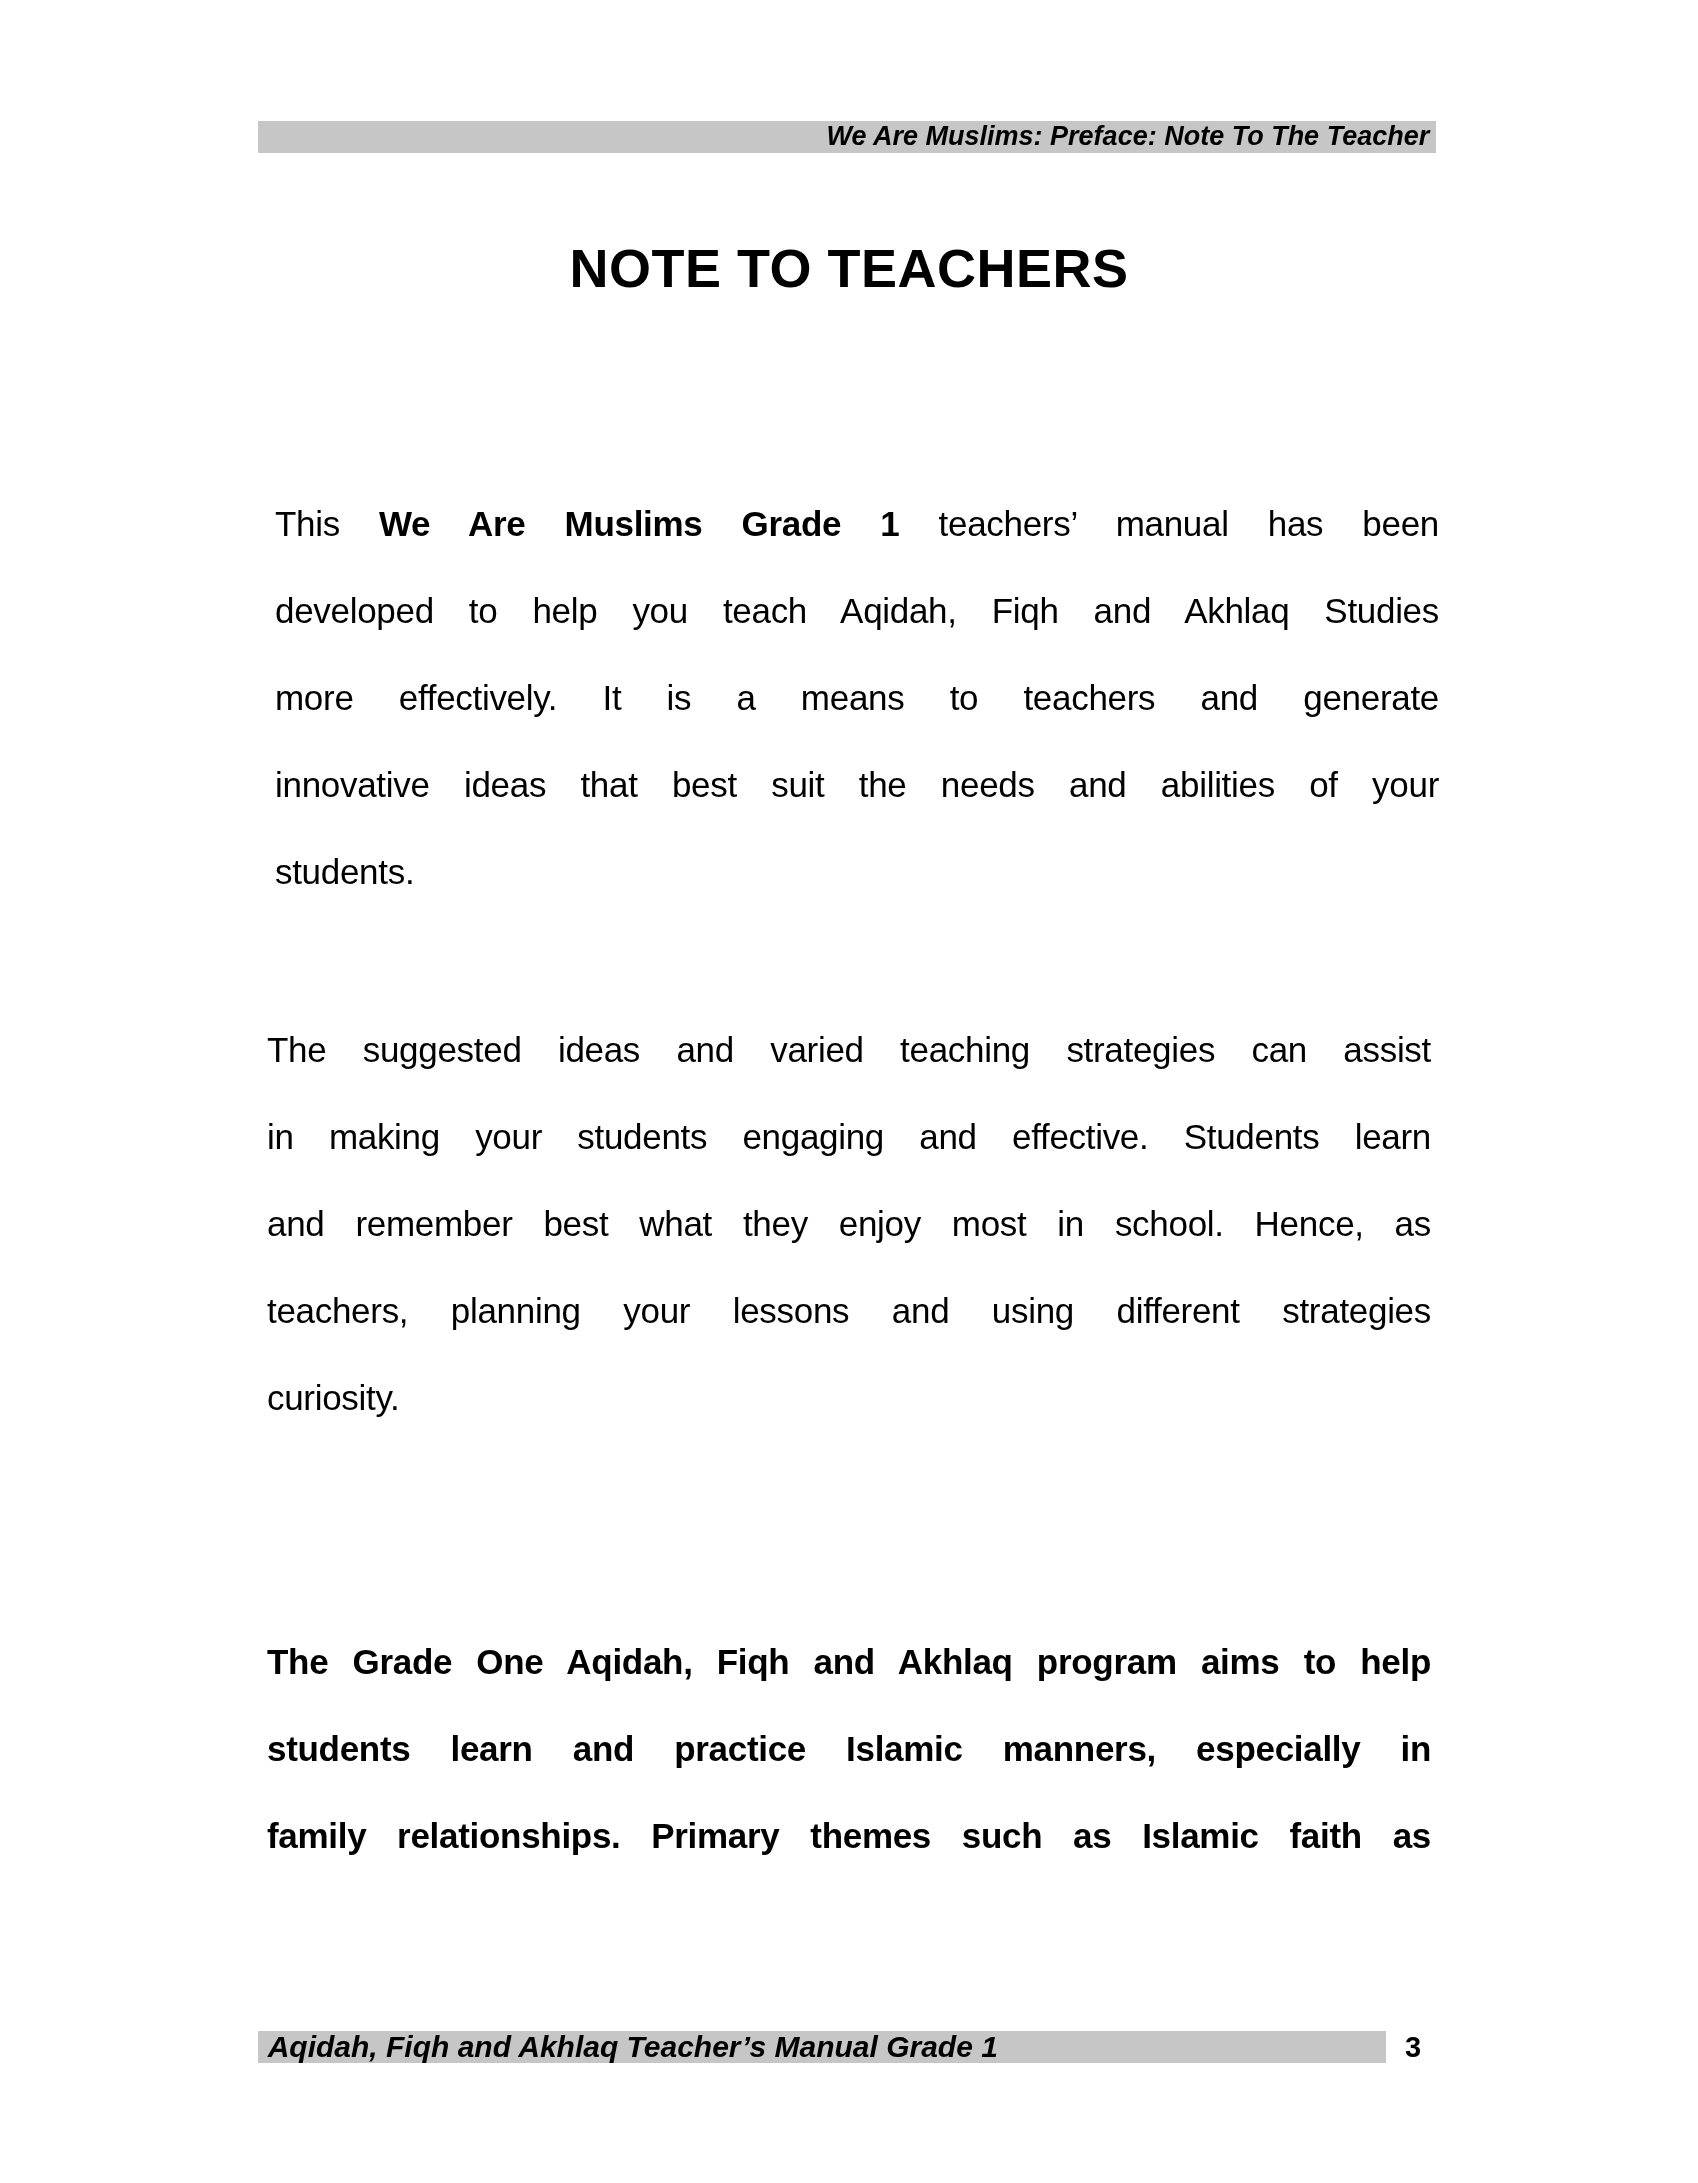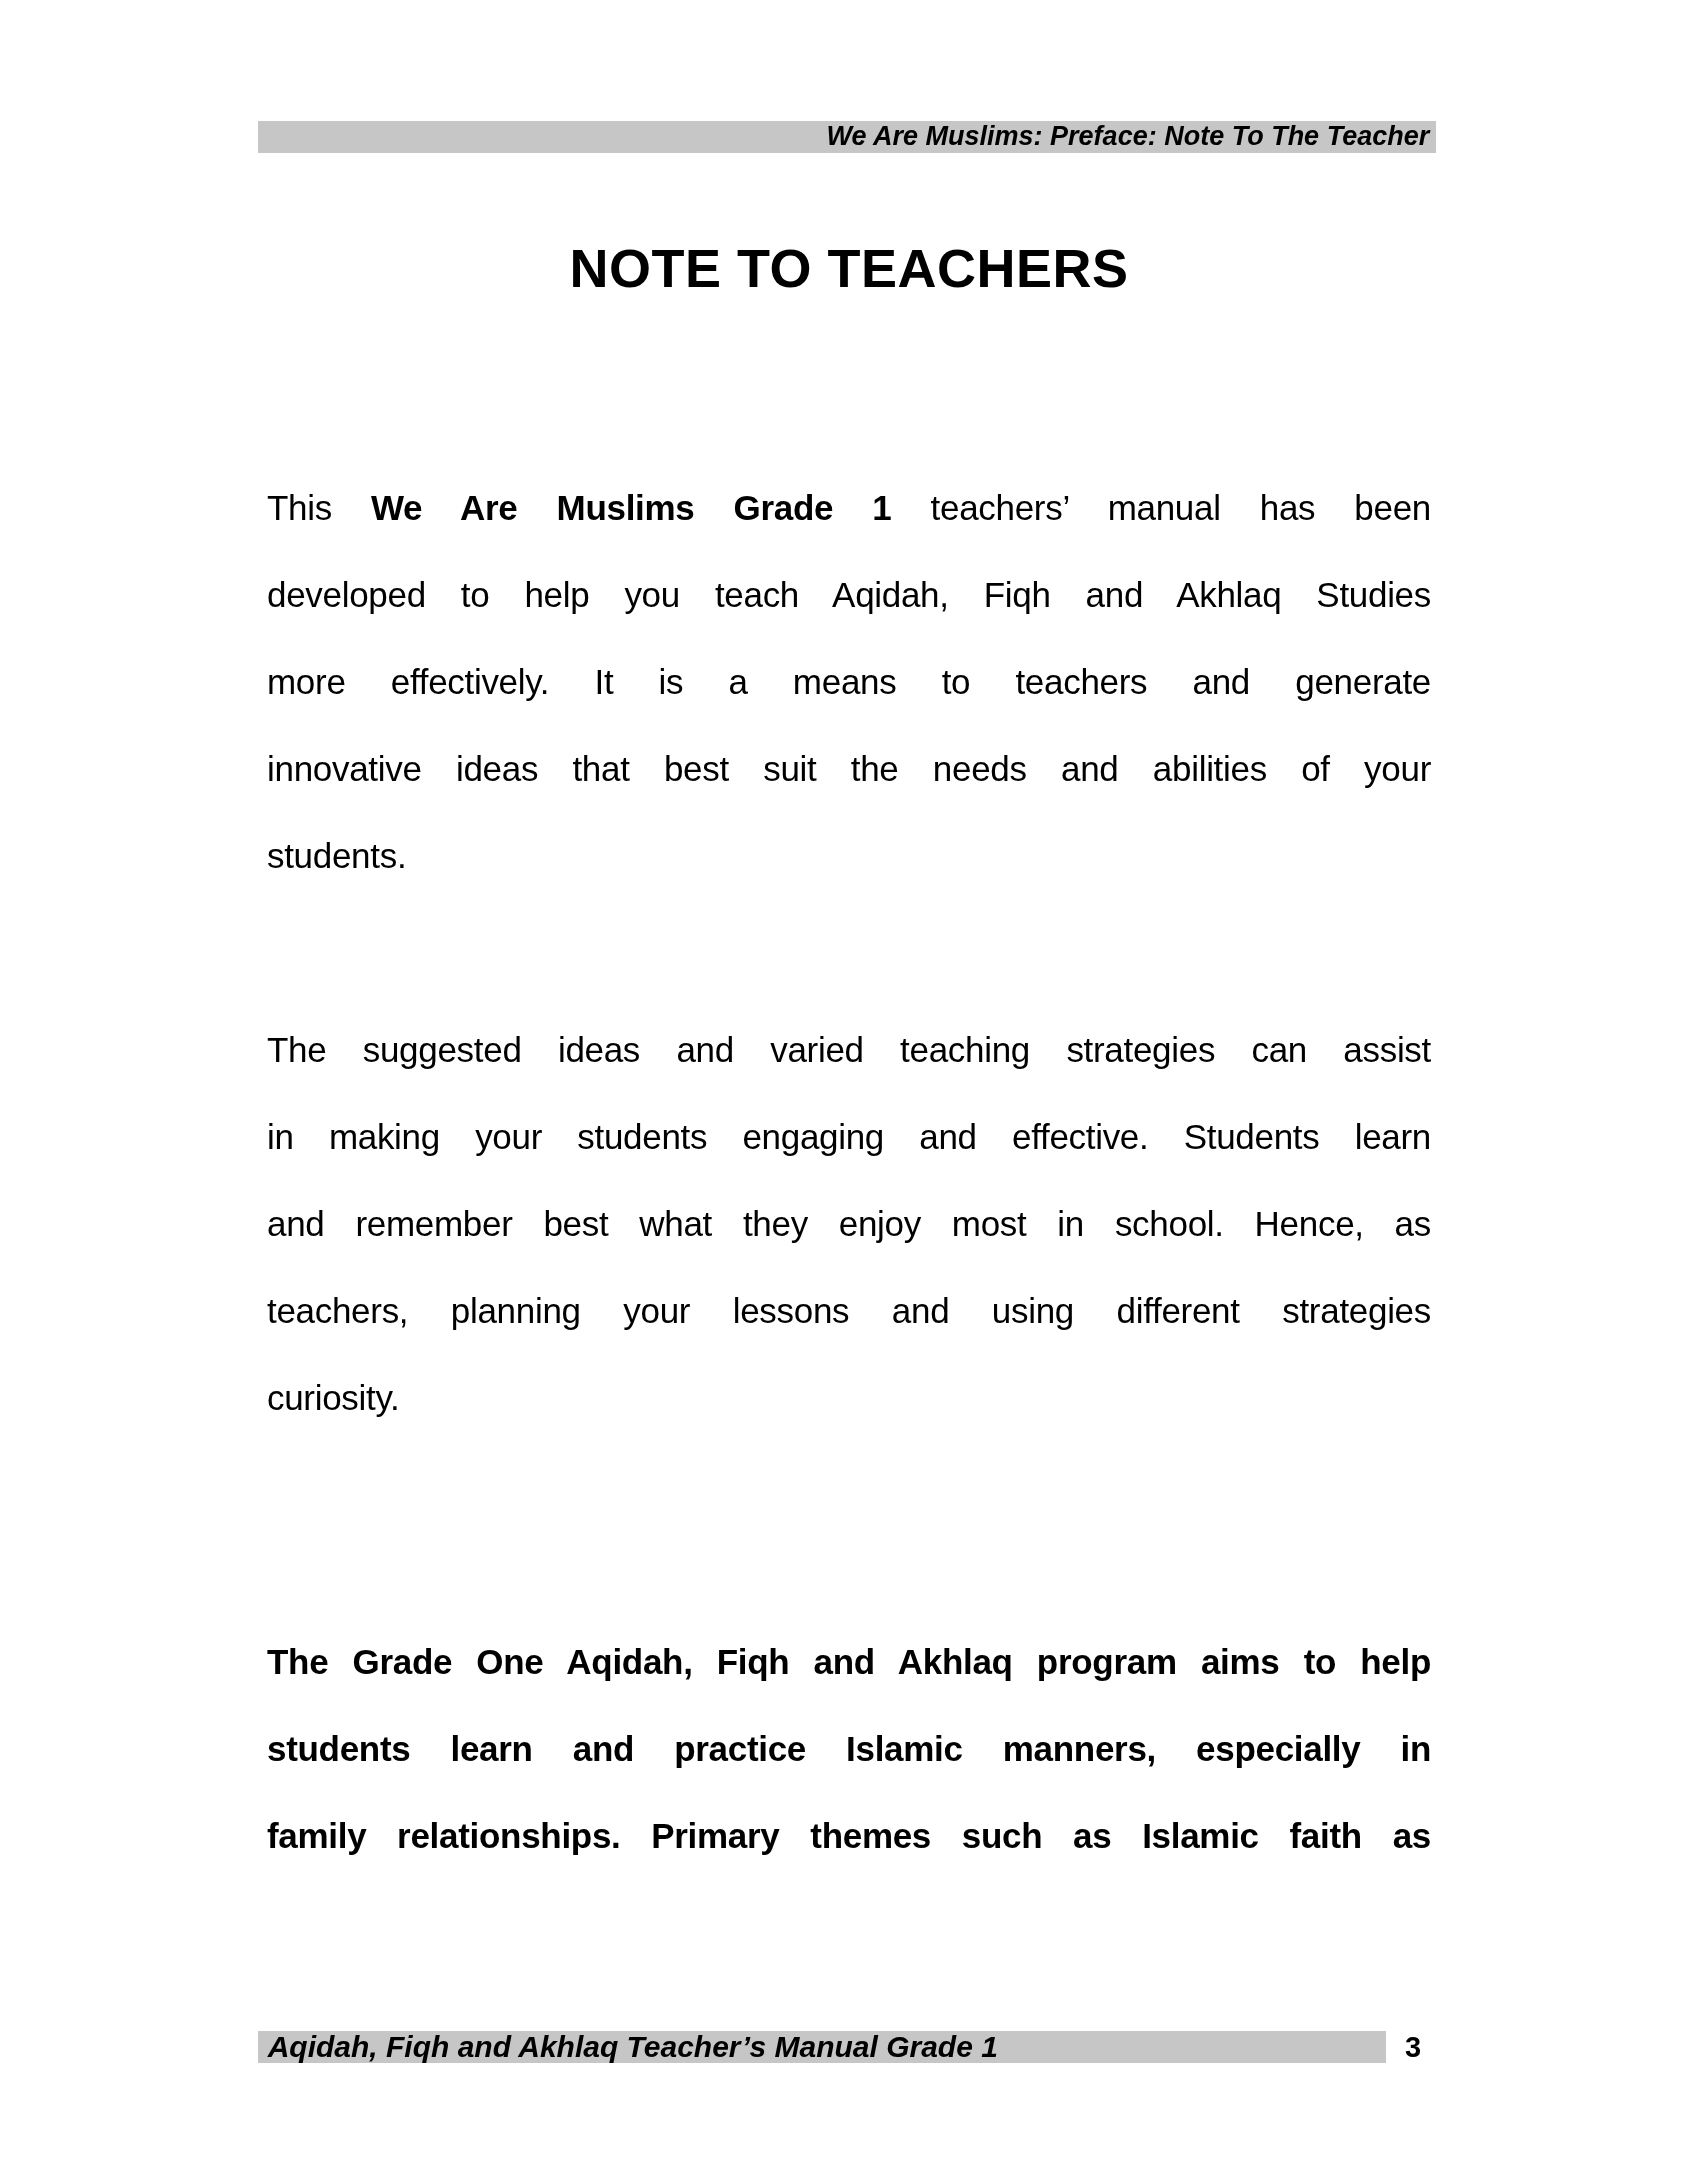--- a/index.html
+++ b/index.html
@@ -25,21 +25,21 @@
     line-height:1.1; white-space:nowrap;
   }
   .para { position:absolute; left:267px; width:1164px; }
   .para .line {
     height:87px; line-height:87px; font-size:35px; letter-spacing:-0.3px;
     text-align:justify; text-align-last:justify;
     white-space:normal; overflow:visible;
   }
   .para .line.last { text-align-last:left; }
   .b { font-weight:bold; }
-  #para-1 { top:464px; }
+  #para-1 { top:480px;margin-left:8px; }
   #para-2 { top:1006px; }
   #para-3 { top:1618px;font-weight:bold; }
   .footer-bar {
     position:absolute; left:258px; top:2031px; width:1128px; height:32px;
     background:var(--bar-gray);
     display:flex; align-items:center; justify-content:flex-start;
     padding-left:9.7px; box-sizing:border-box;
   }
   .footer-bar .book-ref {
     font-style:italic; font-weight:bold; font-size:30px; white-space:nowrap;

